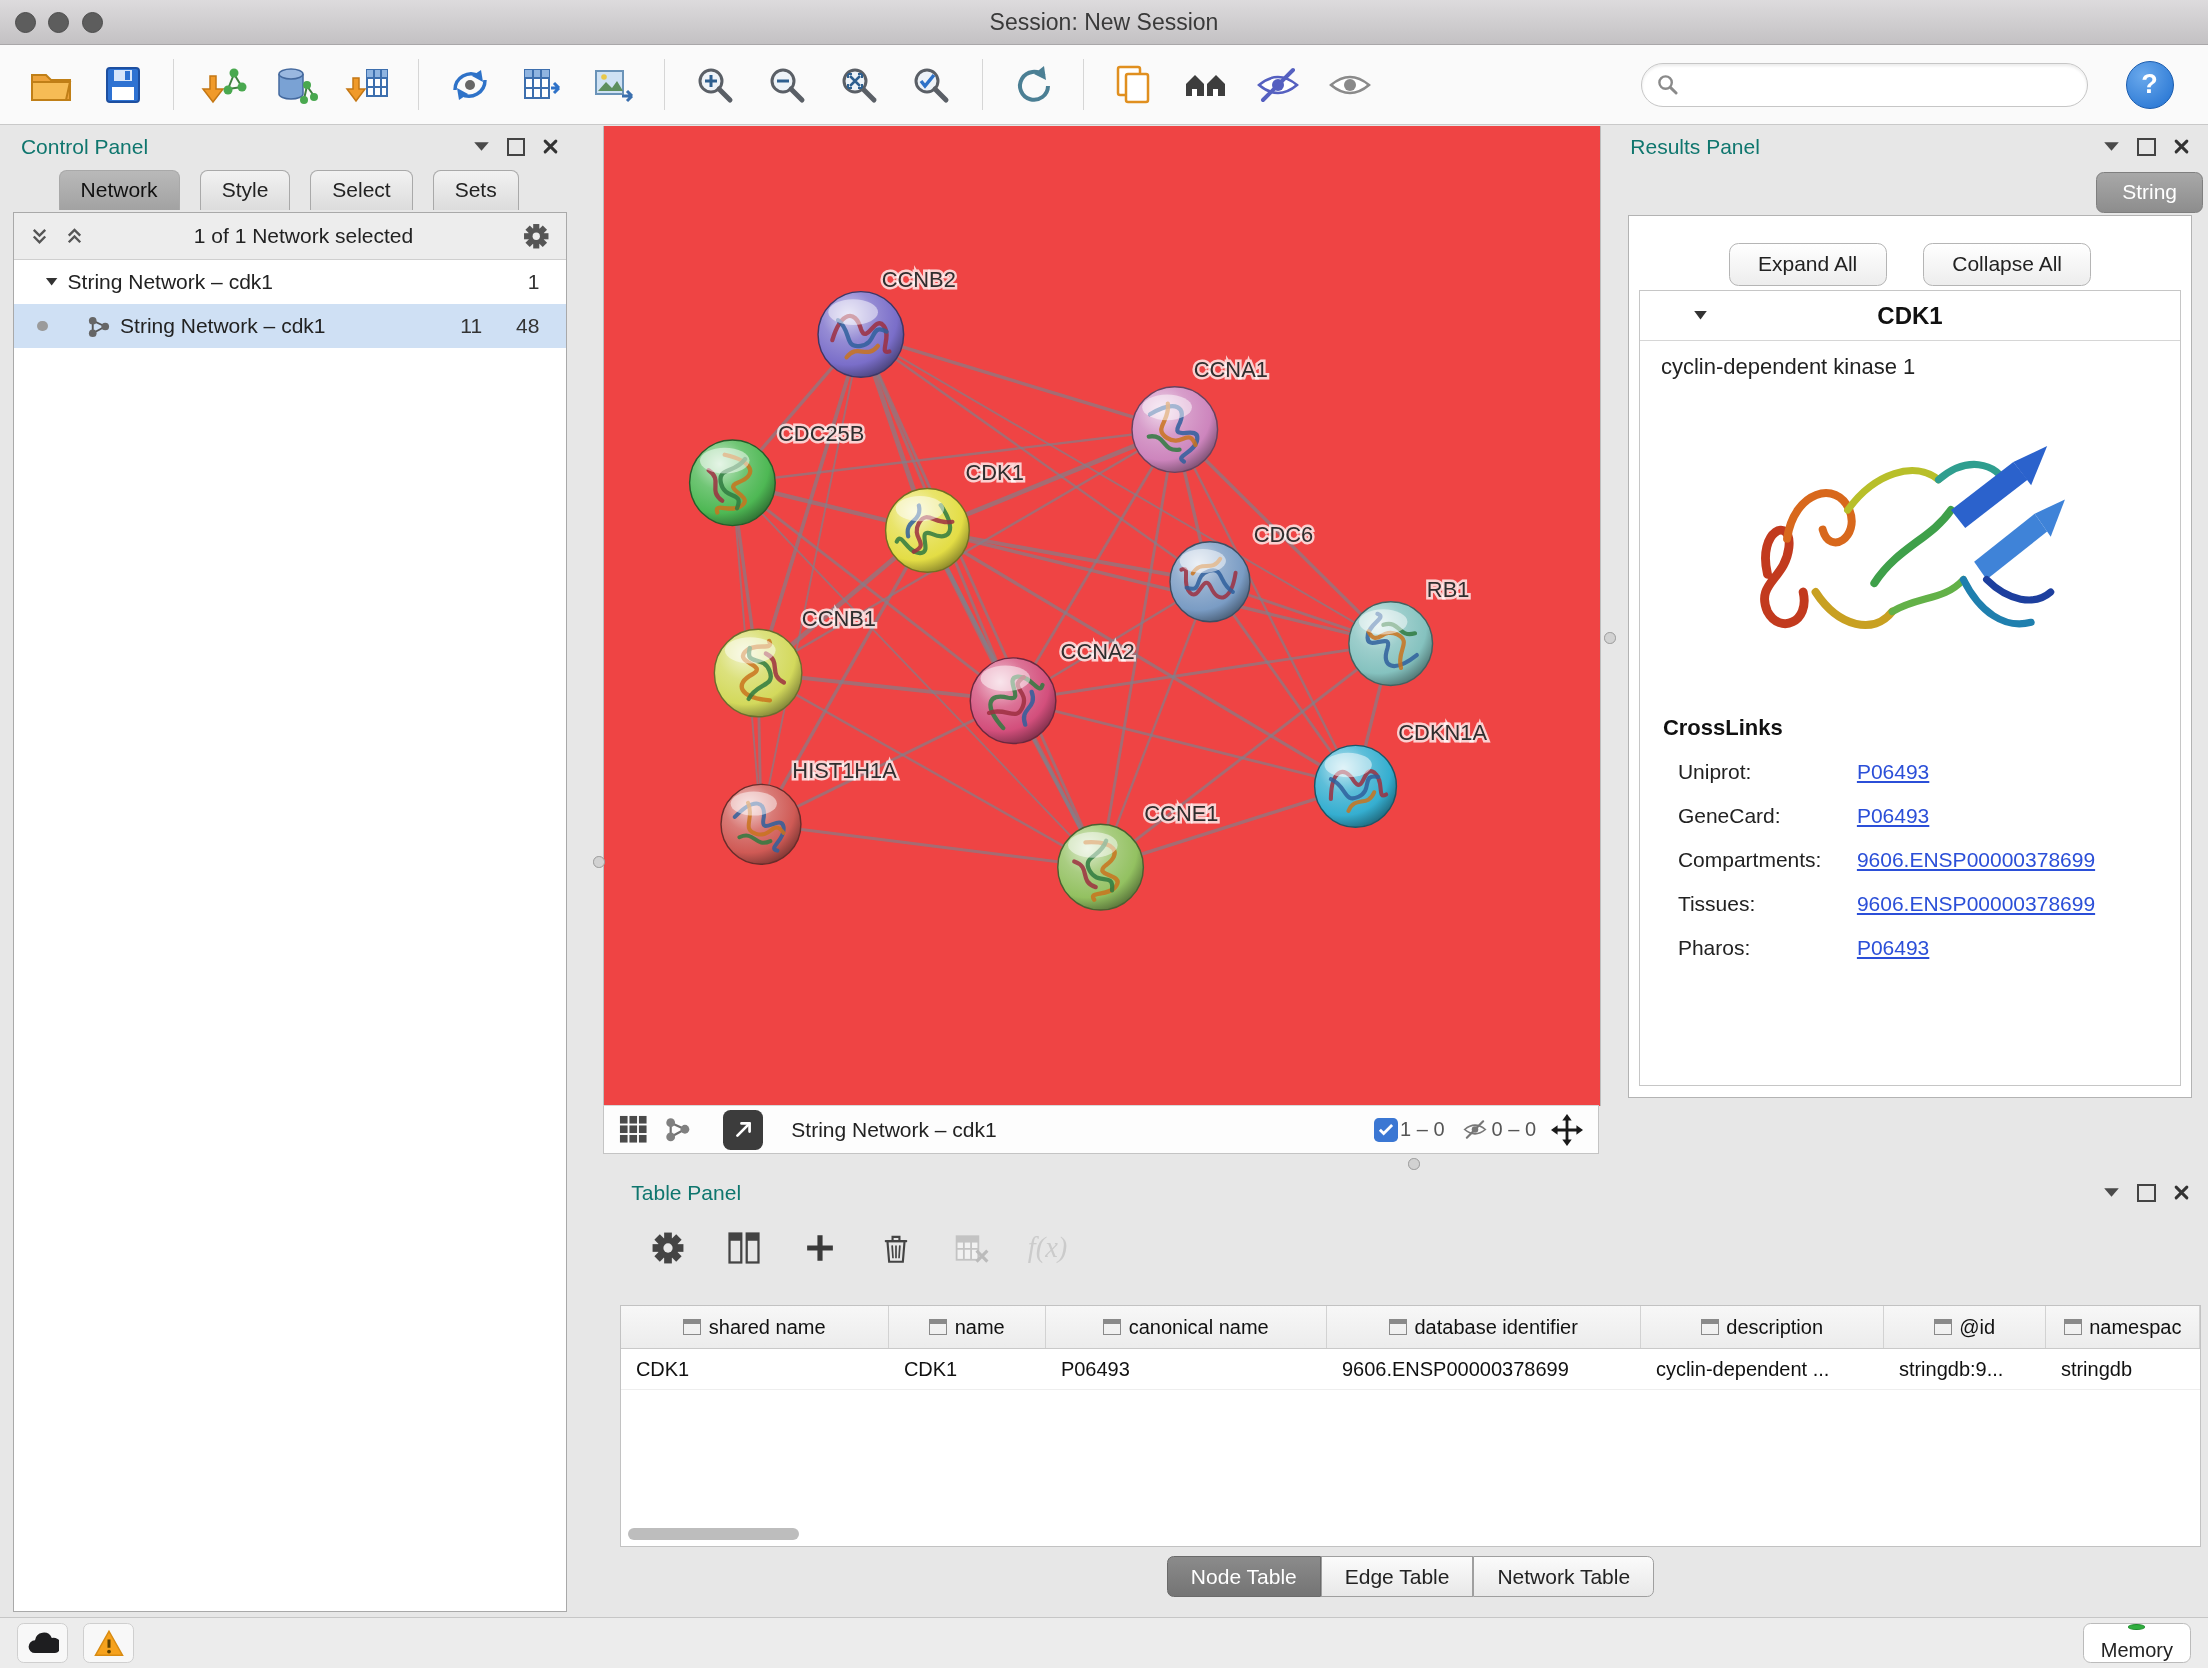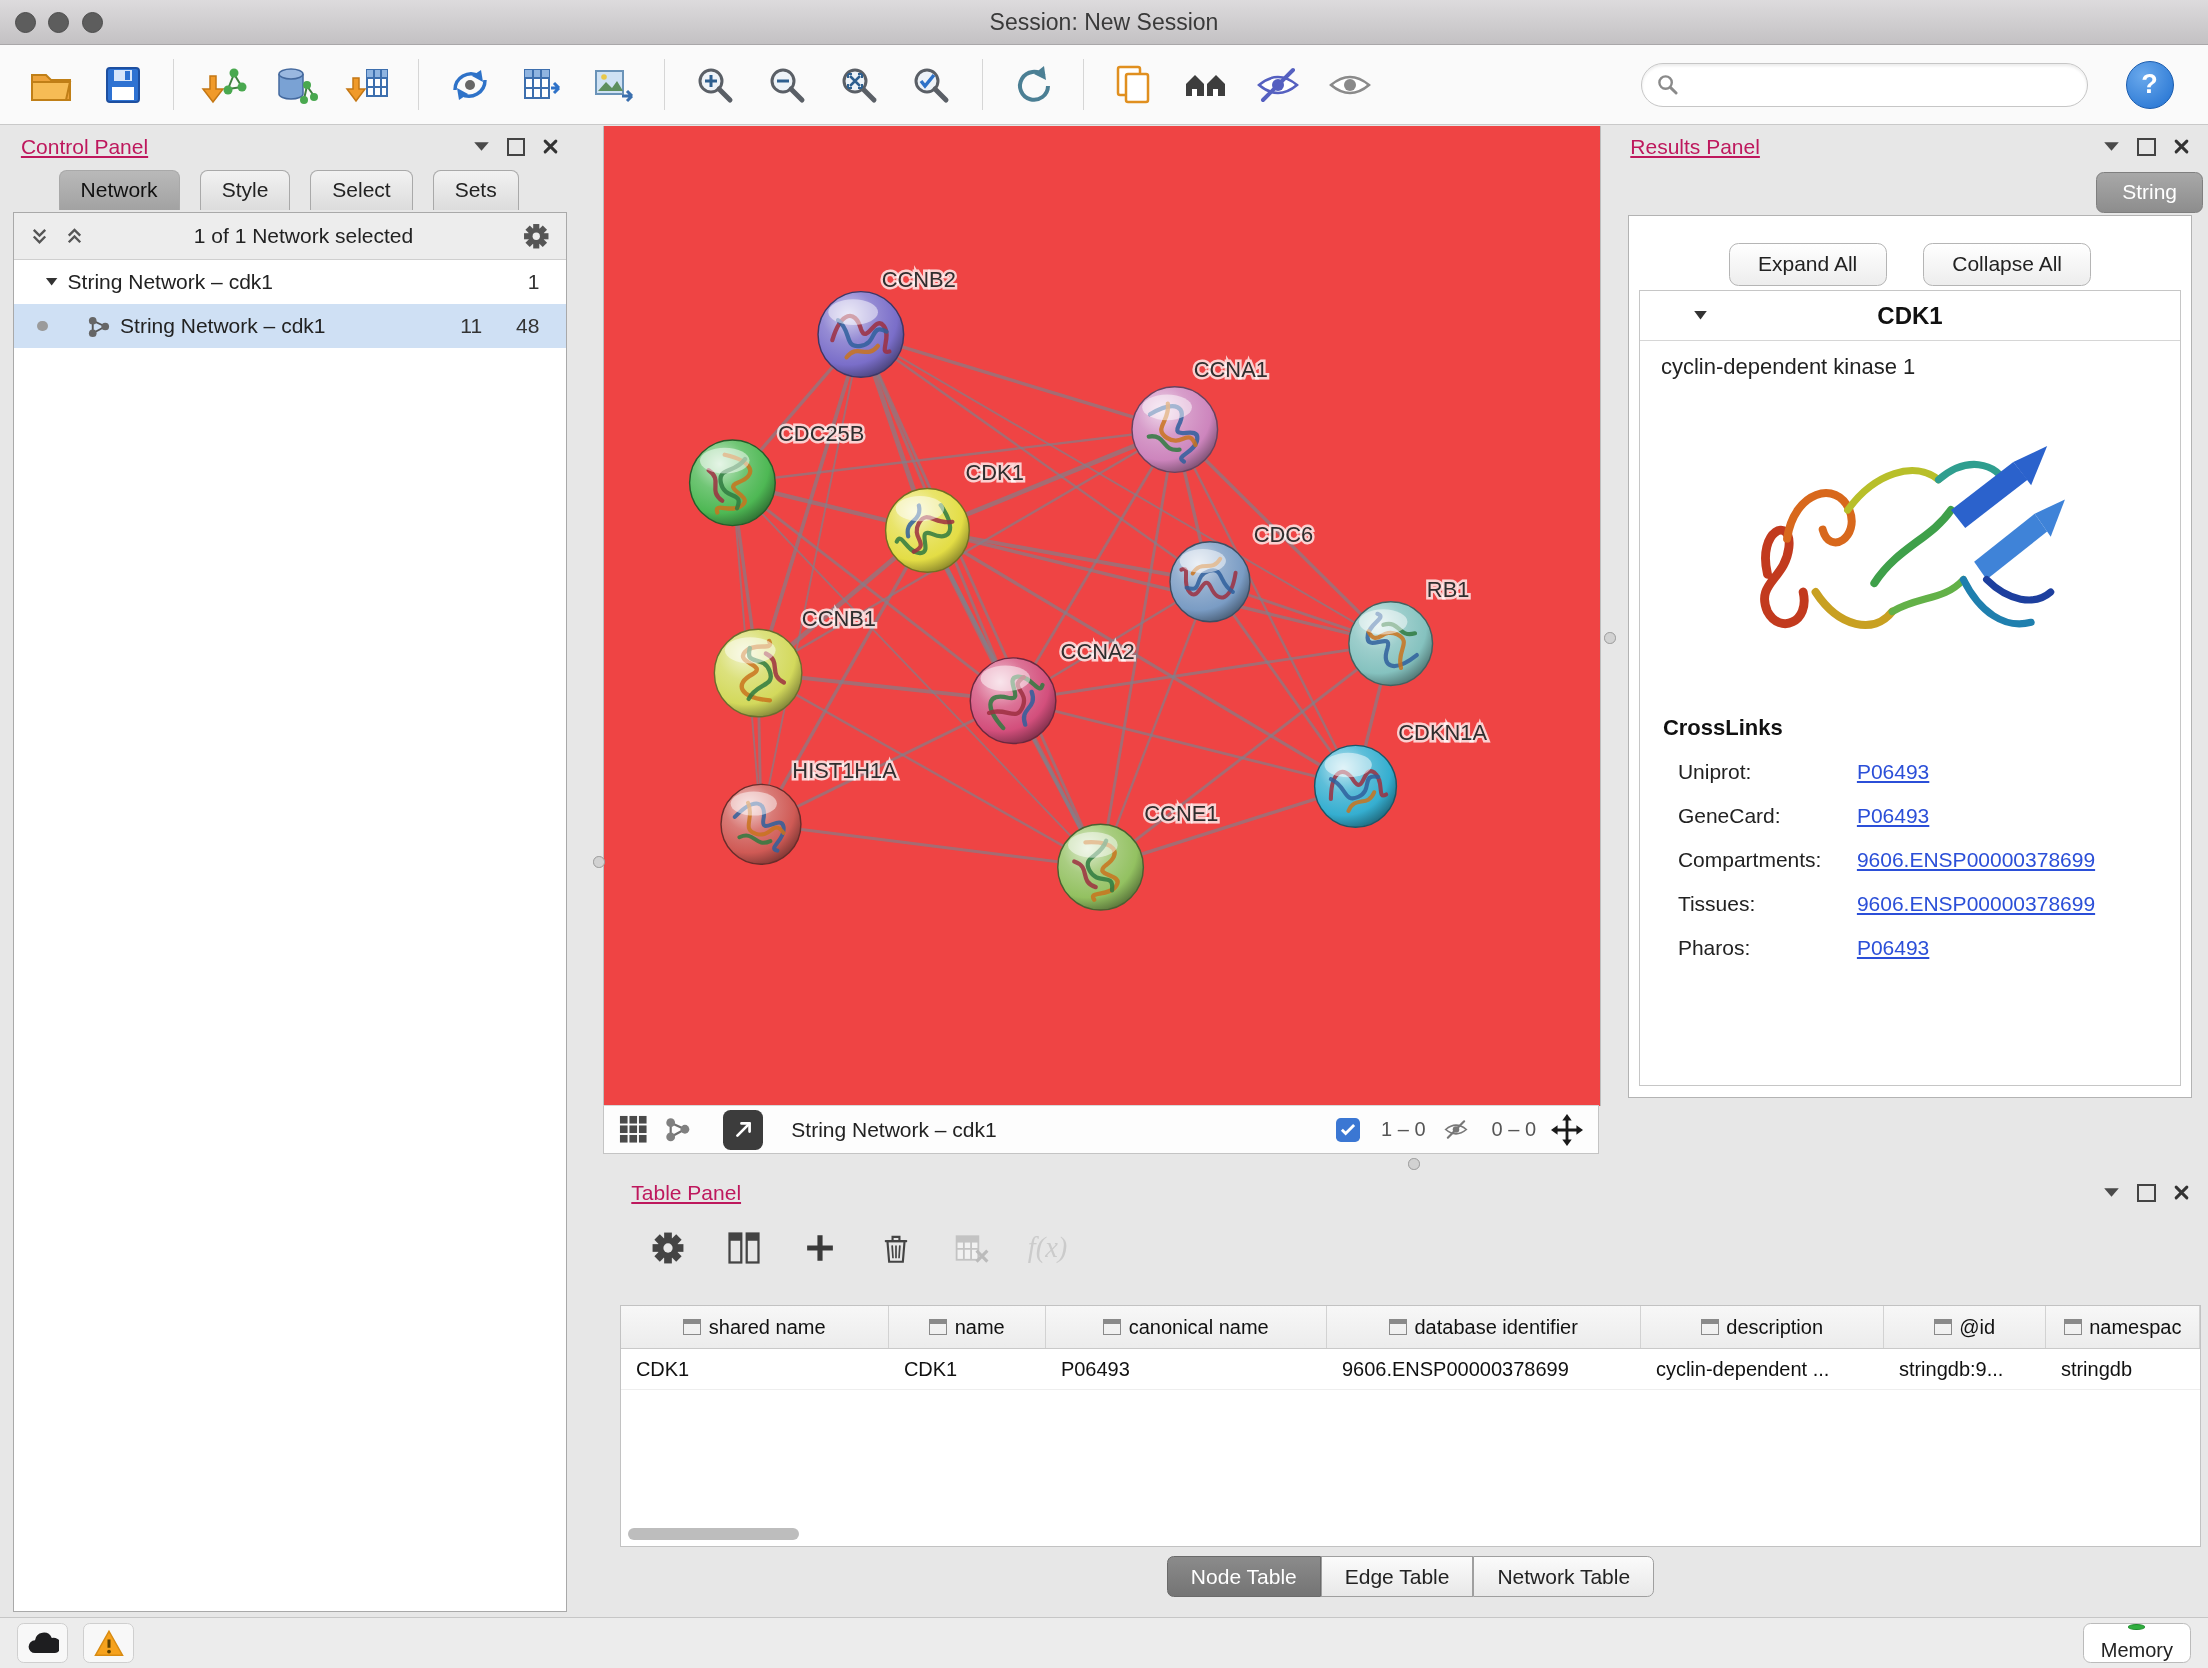--- a/index.html
+++ b/index.html
@@ -19,21 +19,21 @@
   .tsep{width:1px;height:51px;background:#d6d6d6;margin:0 3.8px;}
   .searchbox{margin-left:auto;width:447px;height:44px;border:1px solid #c6c6c6;border-radius:22px;
     background:#fff;display:flex;align-items:center;padding:0 15px;box-sizing:border-box;gap:9.5px;
     box-shadow:inset 0 1.9px 2.9px rgba(0,0,0,.08);}
   .searchbox input{border:none;outline:none;font-size:20px;flex:1;background:transparent;font-family:inherit;}
   .helpbtn{width:46px;height:46px;border-radius:50%;background:radial-gradient(circle at 35% 30%,#6aa9ec,#1f6fd0);
     color:#fff;font-size:27px;font-weight:bold;display:flex;align-items:center;justify-content:center;
     margin:0 9.5px 0 17px;border:1px solid #1a5cae;}
   
   .panel-header{height:42px;display:flex;align-items:center;padding:0 13.3px;}
-  .ph-title{font-size:21px;color:#be185d;text-decoration:underline;}
+  .ph-title{font-size:21px;color:#0f766e;}
   .ph-icons{margin-left:auto;display:flex;align-items:center;gap:17px;}
   .ph-ic{width:17px;height:15px;}
   .ph-float{width:14.3px;height:14.3px;border:2.4px solid #444;display:inline-block;}
   
   .control-panel{position:absolute;left:7.6px;top:126px;width:565px;height:1486px;}
   .cp-tabs{display:flex;padding:0 51px;gap:20px;margin-top:1.9px;}
   .cp-tab{padding:7.6px 21px;font-size:21px;border:1px solid #a9a9a9;border-bottom:none;
     border-radius:7.6px 7.6px 0 0;background:linear-gradient(#f2f2f2,#dcdcdc);color:#222;}
   .cp-tab.active{background:linear-gradient(#b9b9b9,#a2a2a2);color:#111;}
   .cp-box{position:absolute;left:5.7px;right:5.7px;top:86px;bottom:0;background:#fff;border:1px solid #a9a9a9;}
@@ -49,21 +49,21 @@
   .netview{position:absolute;left:603px;top:126px;width:996px;height:980px;background:#ef4444;
     border-left:1px solid #bdbdbd;border-right:1px solid #bdbdbd;}
   .node-label{font-size:23px;font-weight:500;fill:#2e2e2e;paint-order:stroke;stroke:#fff;stroke-width:5px;stroke-opacity:.75;}
   .netbar{position:absolute;left:603px;top:1105px;width:996px;height:49px;background:#fdfdfd;
     border:1px solid #c4c4c4;border-top:1px solid #d8d8d8;box-sizing:border-box;
     display:flex;align-items:center;padding:0 15px;gap:15px;}
   .netbar .nb-title{font-size:21px;color:#222;margin-left:13.3px;}
   .nb-count{font-size:20px;color:#555;}
   .nb-darkbtn{width:40px;height:40px;background:#3c3c3c;border-radius:7.6px;display:flex;align-items:center;justify-content:center;margin-left:17px;}
   .nb-check{width:24px;height:24px;background:#3b77d3;border-radius:4.8px;display:flex;align-items:center;justify-content:center;}
-  .nb-group{display:flex;align-items:center;gap:21px;}
+  .nb-group{display:flex;align-items:center;gap:2px;}
   
   .results-panel{position:absolute;left:1617px;top:126px;width:586px;height:989px;}
   .rp-tabrow{display:flex;justify-content:flex-end;margin-top:3.8px;}
   .rp-tab{background:linear-gradient(#a8a8a8,#8d8d8d);color:#fff;font-size:21px;padding:7.6px 25px;border-radius:7.6px;border:1px solid #7f7f7f;}
   .rp-box{position:absolute;left:11.4px;right:11.4px;top:89px;bottom:17px;background:#fff;border:1px solid #b3b3b3;}
   .rp-btnrow{height:70px;display:flex;align-items:flex-end;justify-content:center;gap:36px;}
   .rp-btn{background:linear-gradient(#ffffff,#ededed);border:1px solid #b5b5b5;border-radius:9.5px;
     font-size:21px;padding:8.6px 28.5px;color:#222;}
   .rp-inner{position:absolute;left:9.5px;right:9.5px;top:74px;bottom:11.4px;border:1px solid #c6c6c6;overflow:hidden;}
   .rp-sechead{height:49px;border-bottom:1px solid #d6d6d6;display:flex;align-items:center;justify-content:center;position:relative;}

